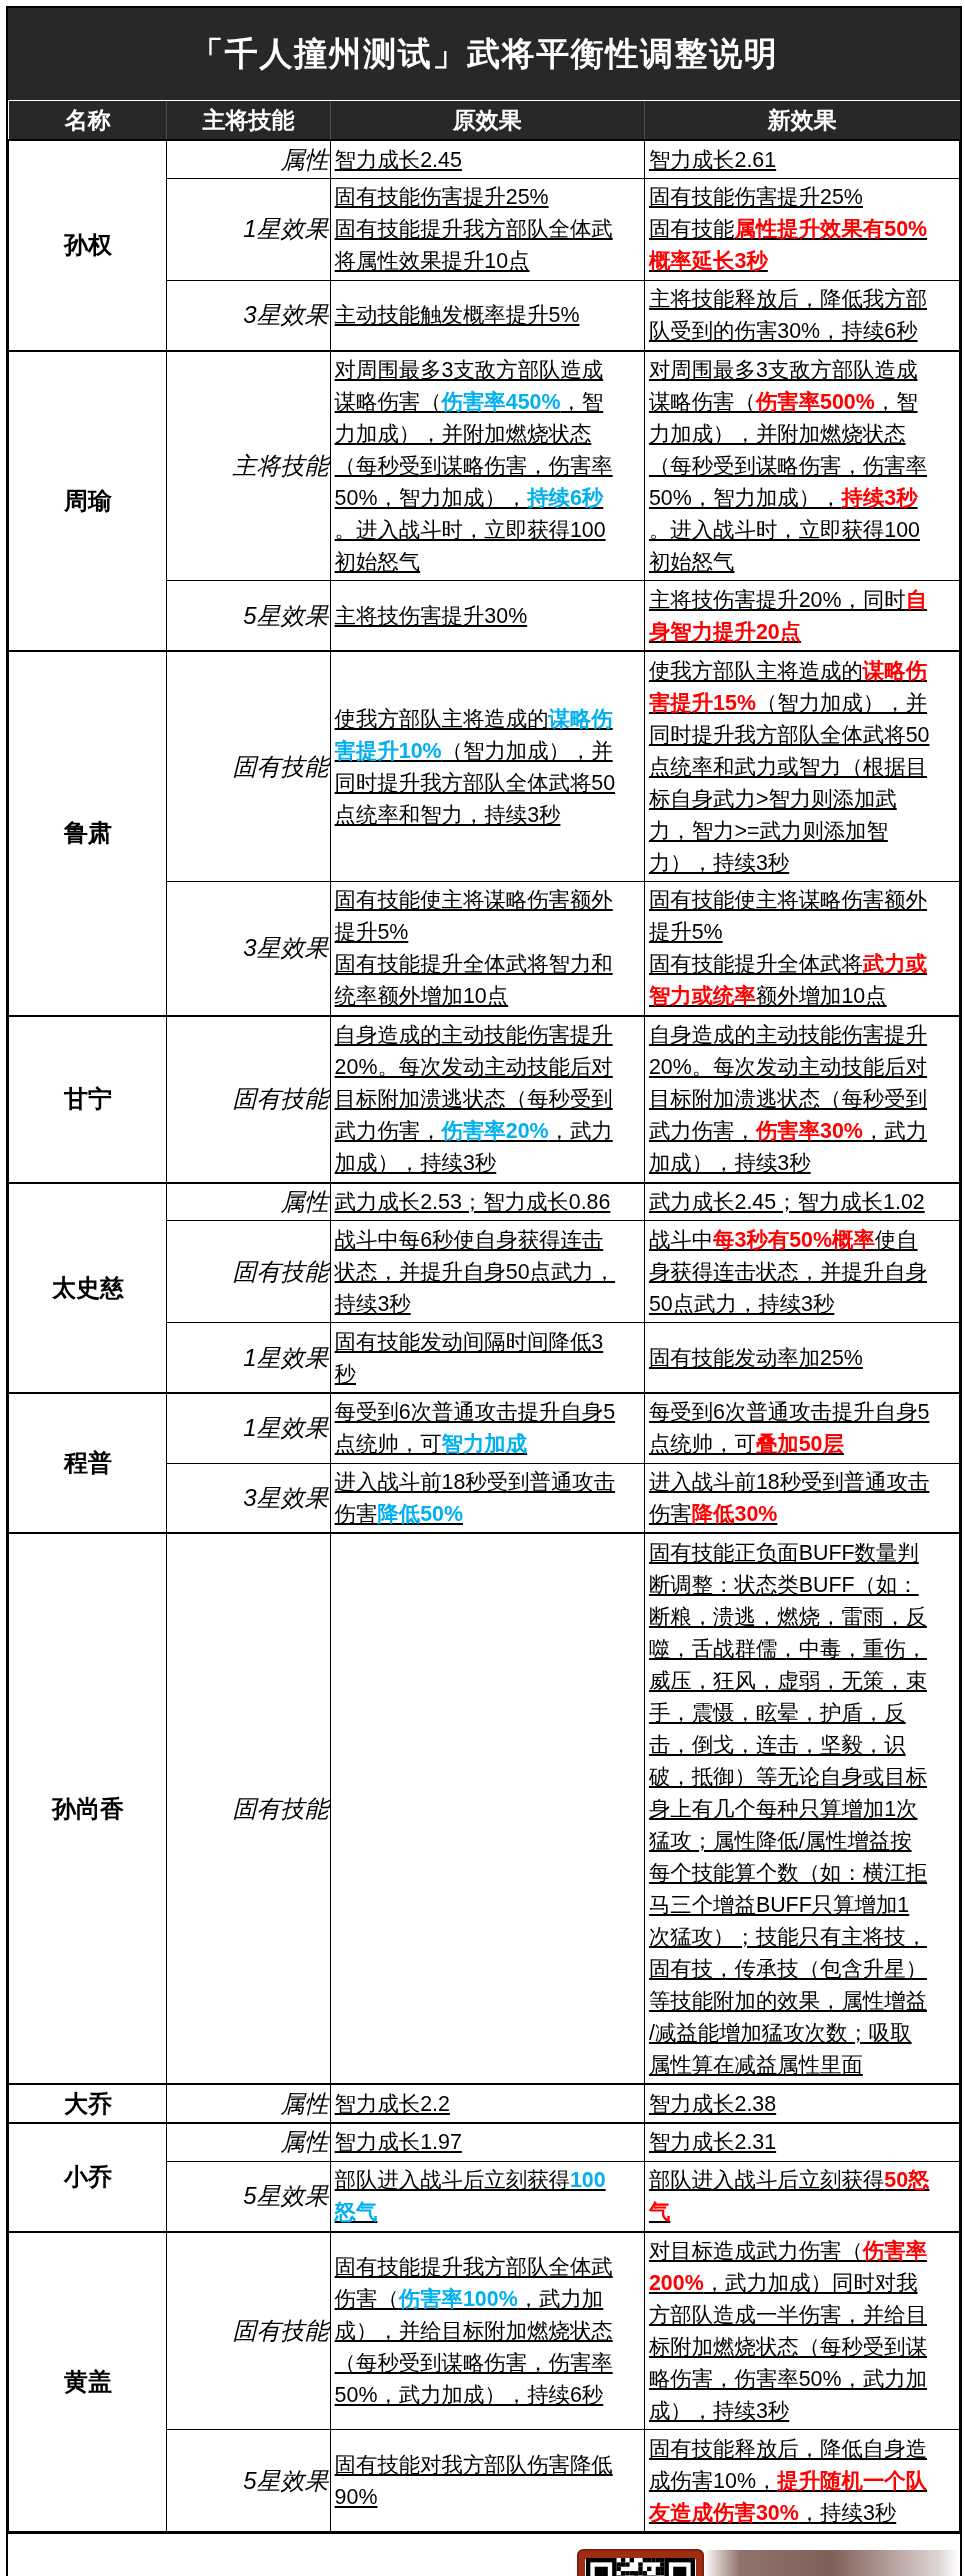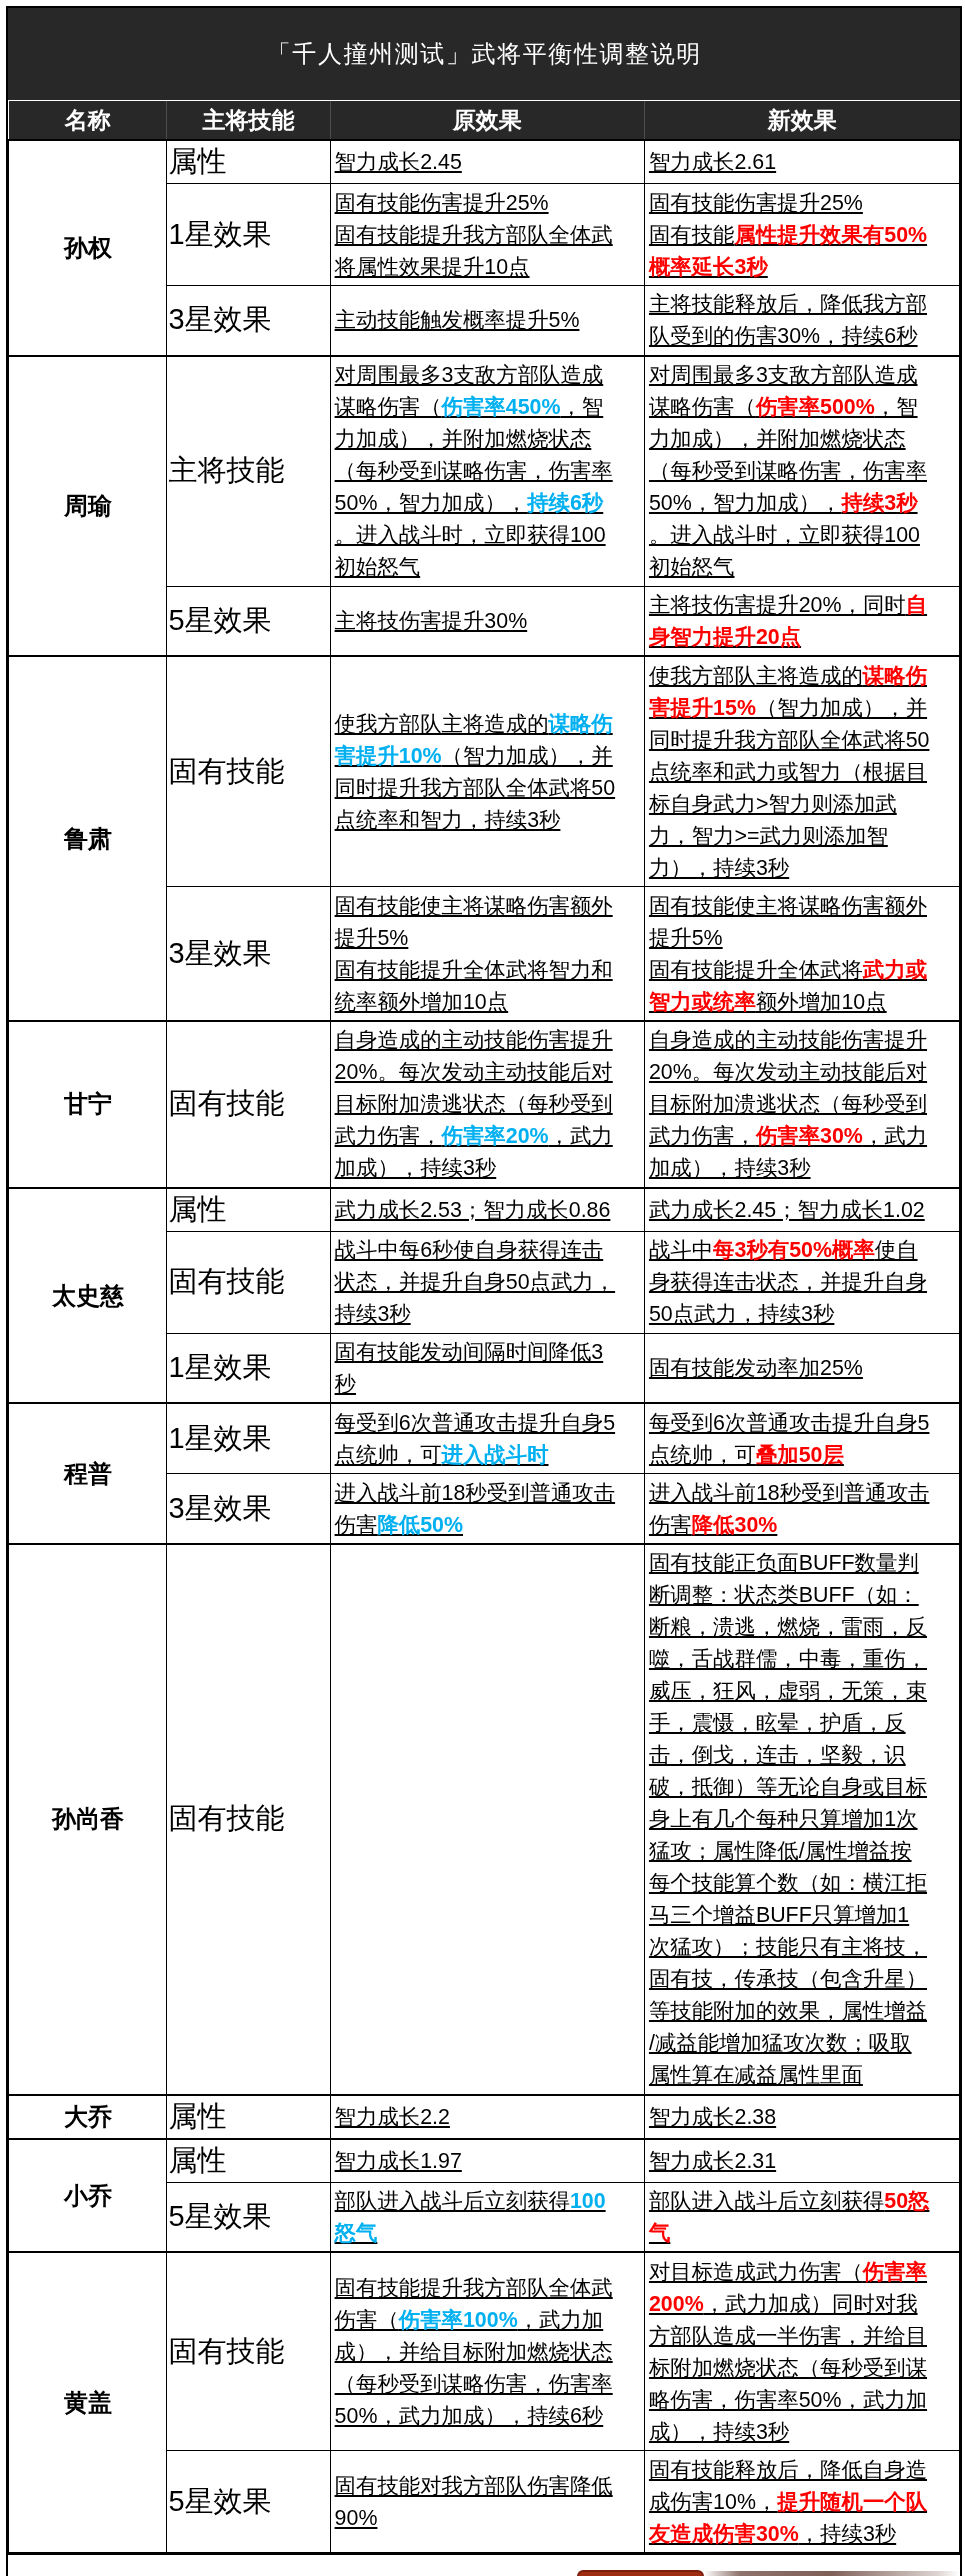--- a/index.html
+++ b/index.html
@@ -6,40 +6,40 @@
   body{
     width:965px;height:2576px;background:#ffffff;position:relative;
     font-family:"Liberation Sans","DejaVu Sans",sans-serif;
     -webkit-font-smoothing:antialiased;
   }
   .sheet{position:absolute;left:6.3px;top:6.3px;width:956px;}
   .tablebox{border:2.4px solid #000;box-sizing:border-box;background:#fff;}
   .title-bar{
     height:92px;background:var(--header-bg);color:var(--header-fg);
     display:flex;align-items:center;justify-content:center;
-    font-size:24px;font-weight:normal;letter-spacing:1.6px;
+    font-size:33px;font-weight:bold;letter-spacing:1.6px;
     border-bottom:1.6px solid #fff;
   }
   table{width:100%;border-collapse:collapse;table-layout:fixed;}
   col.c-name{width:158px;}
   col.c-label{width:163px;}
   col.c-old{width:314px;}
   col.c-new{width:315px;}
   thead th{
     background:var(--header-bg);color:var(--header-fg);
     height:36px;font-size:23px;font-weight:bold;text-align:center;
     border-left:1.6px solid #4d4d4d;border-bottom:2.4px solid #000;margin-left:16px;
   }
   thead th:first-child{border-left:none;}
   tbody td{
     border:0.8px solid #000;vertical-align:middle;background:#fff;color:#000;
   }
   tr.group-start td{border-top:2.4px solid #000;}
   .name-cell{font-weight:bold;font-size:24px;text-align:center;border-radius:22px;}
-  .label-cell{font-size:29px;text-align:left;}
+  .label-cell{font-size:24px;text-align:right;font-style:italic;}
   .effect-cell{
     font-size:21.4px;line-height:32px;padding:2.4px 4px;white-space:pre-line;
     word-break:break-all;
     text-decoration:underline;
   }
   .seg-blue{color:var(--blue);font-weight:bold;}
   .seg-red{color:var(--red);font-weight:bold;}
   .footer{
     border-top:2.4px solid #000;height:157px;display:flex;align-items:center;
     position:relative;background:#fff;
@@ -190,21 +190,21 @@
           <tr>
             <td class="label-cell">1星效果</td>
             <td class="effect-cell"><span>固有技能发动间隔时间降低3
 秒</span></td>
             <td class="effect-cell"><span>固有技能发动率加25%</span></td>
           </tr>
           <tr class="group-start">
             <td class="name-cell" rowspan="2">程普</td>
             <td class="label-cell">1星效果</td>
             <td class="effect-cell"><span>每受到6次普通攻击提升自身5
-点统帅，可</span><span class="seg-blue">进入战斗时</span></td>
+点统帅，可</span><span class="seg-blue">智力加成</span></td>
             <td class="effect-cell"><span>每受到6次普通攻击提升自身5
 点统帅，可</span><span class="seg-red">叠加50层</span></td>
           </tr>
           <tr>
             <td class="label-cell">3星效果</td>
             <td class="effect-cell"><span>进入战斗前18秒受到普通攻击
 伤害</span><span class="seg-blue">降低50%</span></td>
             <td class="effect-cell"><span>进入战斗前18秒受到普通攻击
 伤害</span><span class="seg-red">降低30%</span></td>
           </tr>

